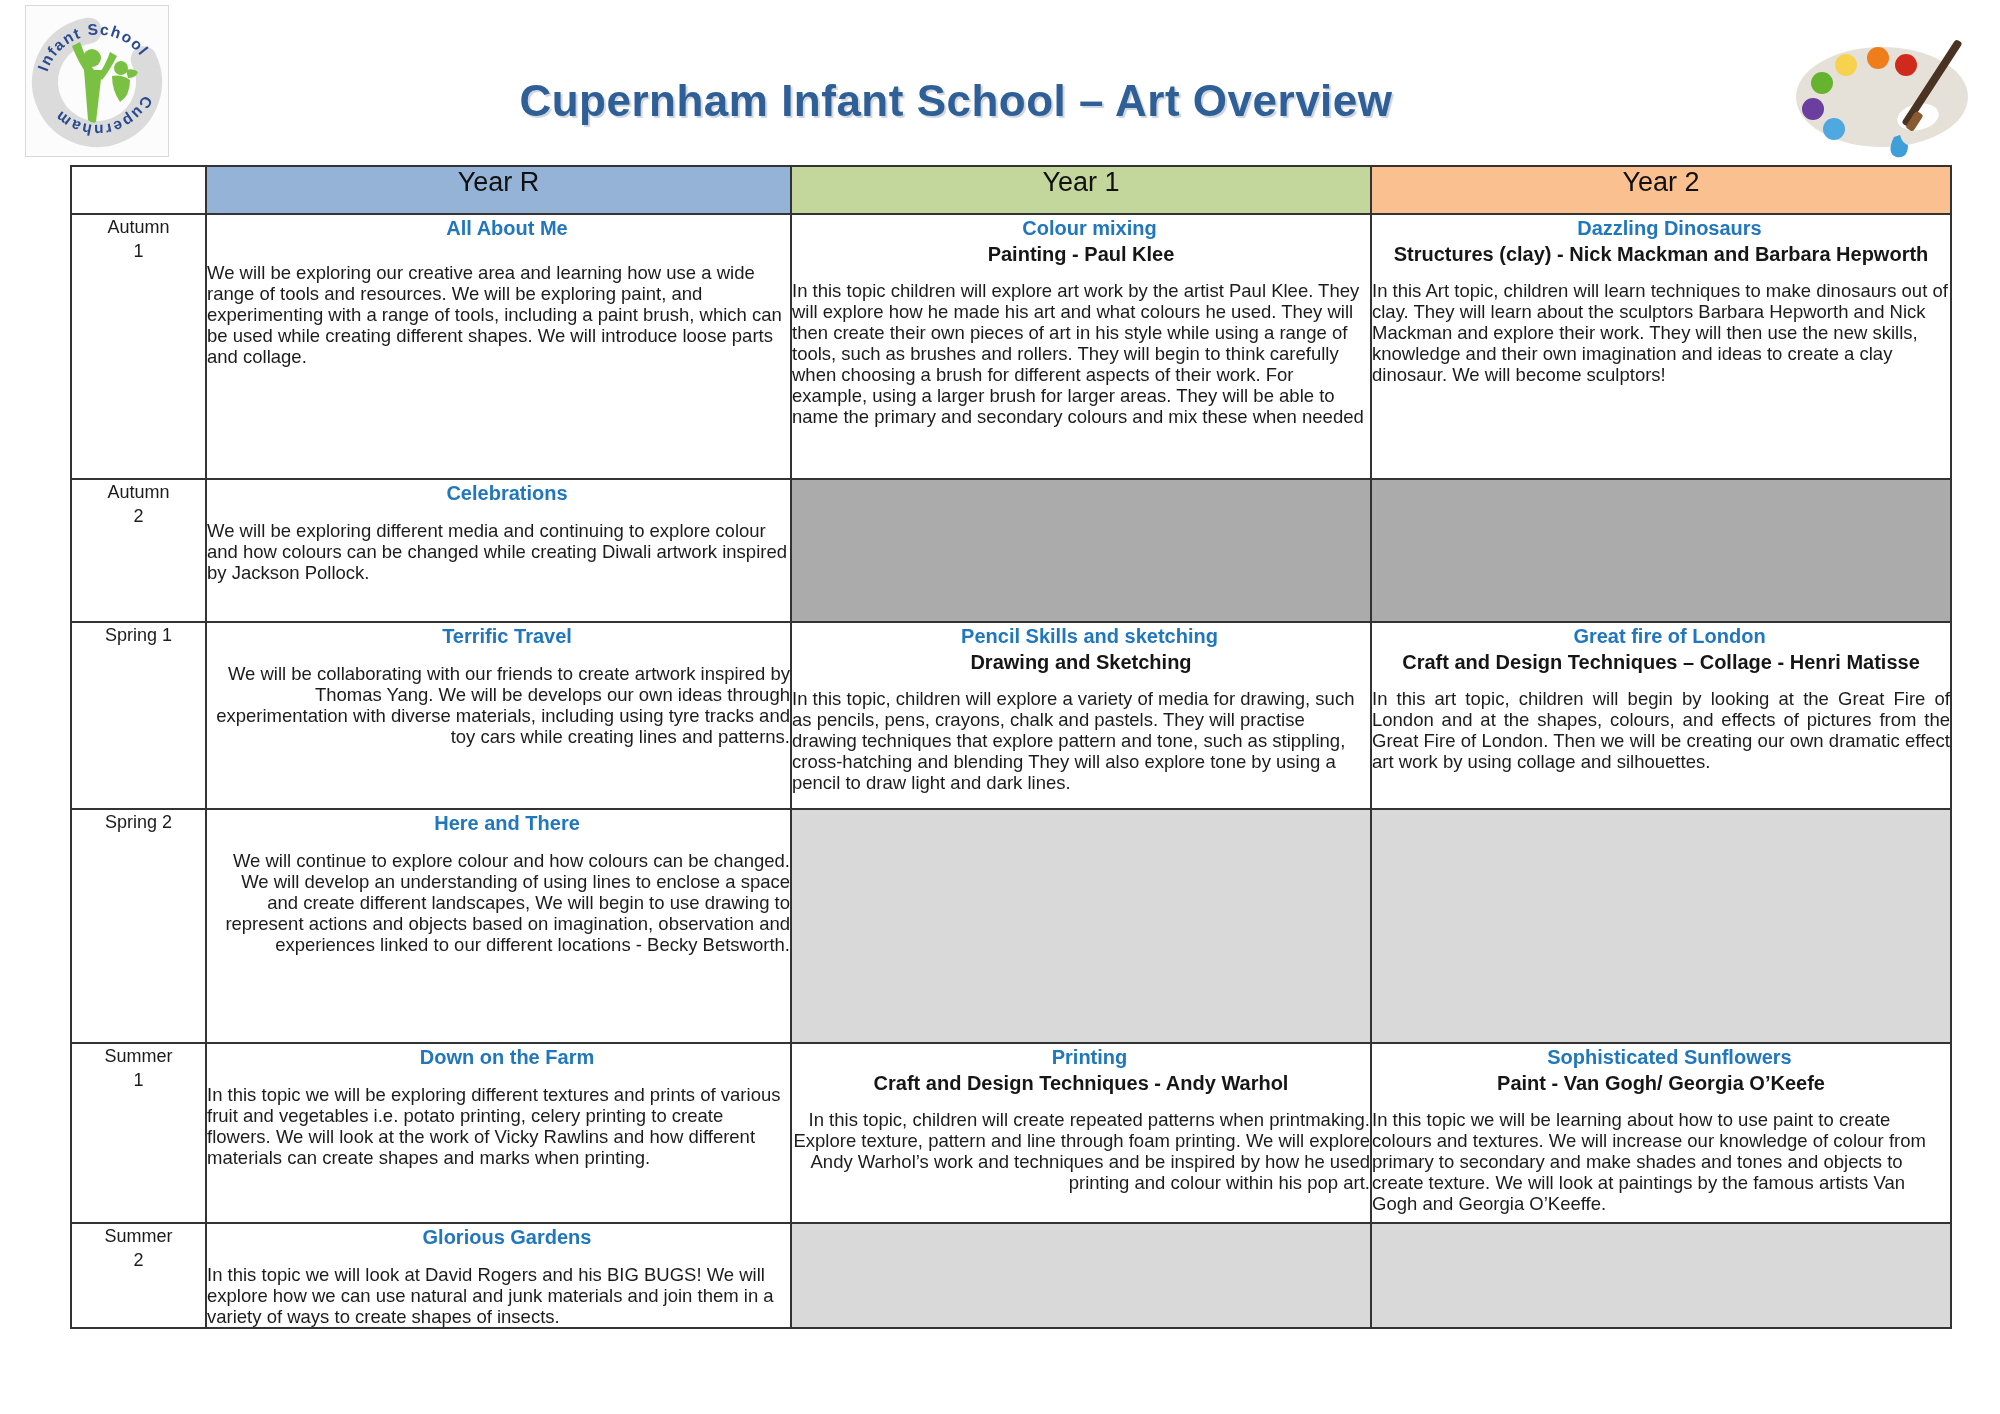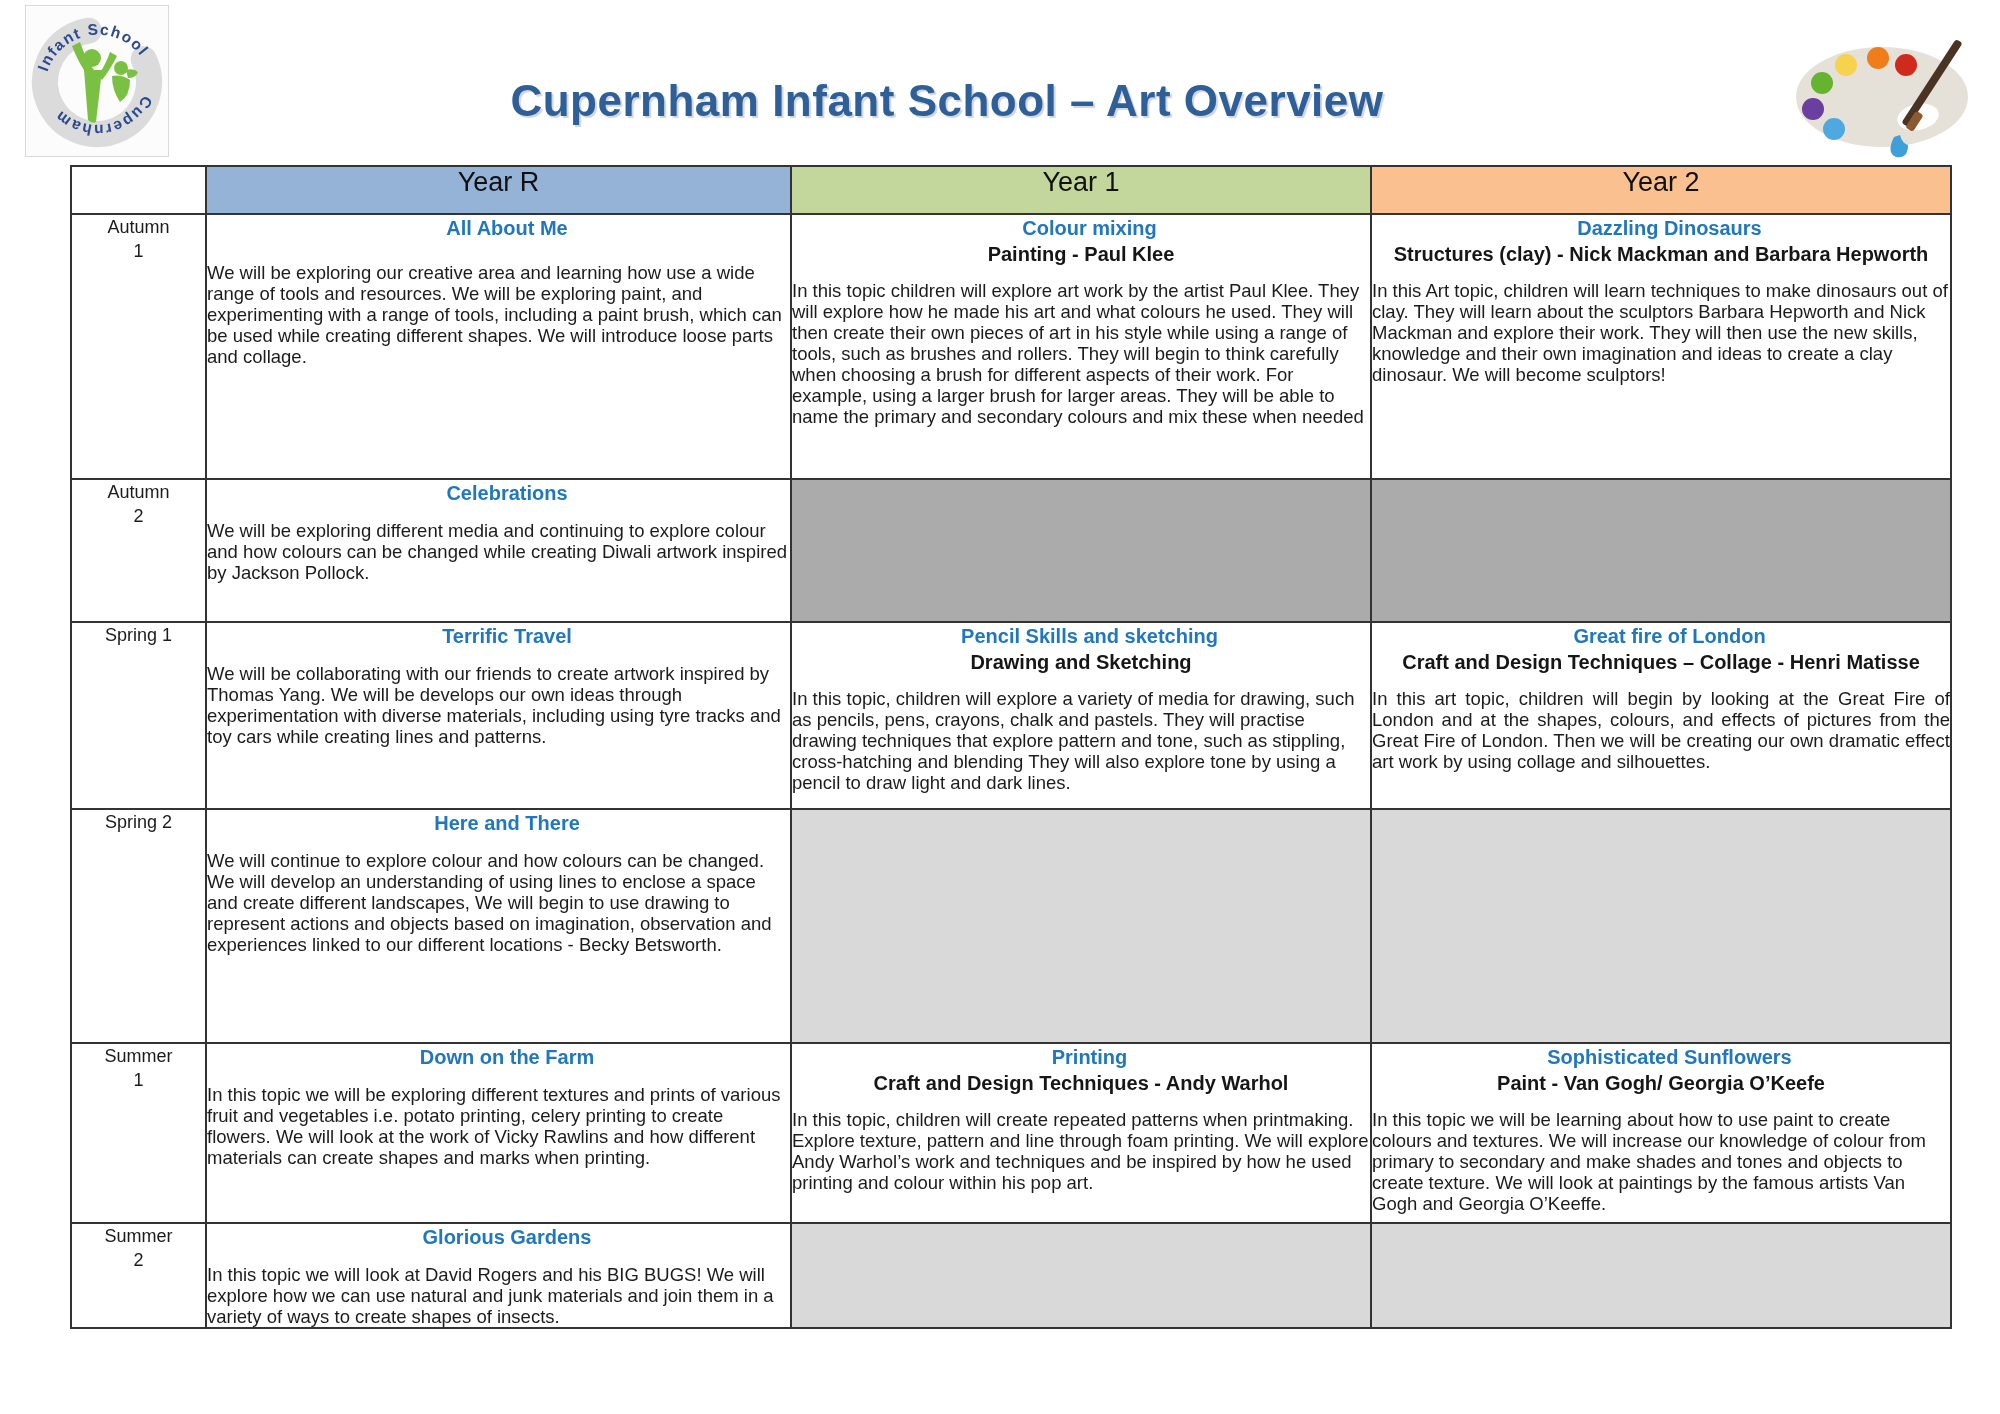--- a/index.html
+++ b/index.html
@@ -1,20 +1,20 @@
 <!DOCTYPE html>
 <html><head>
 <meta charset="utf-8">
 <style>
   html,body{margin:0;padding:0;background:#ffffff;}
   .page{position:relative;width:2000px;height:1414px;background:#ffffff;overflow:hidden;
         font-family:"Liberation Sans",sans-serif;color:#1c1c1c;}
 
   
-  .doc-title{position:absolute;left:7px;top:76px;width:1880px;text-align:center;
+  .doc-title{position:absolute;left:16px;top:76px;width:1880px;text-align:center;
              font-size:44px;font-weight:bold;color:#2e5f96;letter-spacing:0.5px;
              text-shadow:2px 2px 1px rgba(150,160,178,0.45);}
   .logo-wrap{position:absolute;left:25px;top:5px;width:142px;height:150px;background:#fcfcfc;
              border:1px solid #d9d9d9;}
   .palette-wrap{position:absolute;left:1790px;top:25px;width:210px;height:140px;}
 
   
   table.grid{position:absolute;left:70px;top:165px;width:1880px;border-collapse:collapse;
              table-layout:fixed;}
   table.grid td,table.grid th{border:2px solid #333333;vertical-align:top;overflow:hidden;
@@ -32,21 +32,21 @@
 
   td.term{text-align:center;font-size:18px;color:#1b1b1b;padding-top:5px;line-height:1.35;
           background:#ffffff;}
   td.cell{background:#ffffff;padding:2px 10px 4px 10px;}
   td.empty-dark{background:#ababab;}
   td.empty-light{background:#d9d9d9;}
 
   .ct{font-size:20px;font-weight:bold;color:#2177bd;text-align:center;line-height:1.35;padding-left:17px;}
   .cs{font-size:20px;font-weight:bold;color:#161616;text-align:center;line-height:1.25;}
   .cb{font-size:18.5px;line-height:21px;color:#1c1c1c;margin-top:13px;}
-  .al{text-align:left;} .ac{text-align:left;} .aj{text-align:justify;}
+  .al{text-align:left;} .ac{text-align:right;} .aj{text-align:justify;}
   .gap-top{margin-top:20px;}
 </style>
 </head>
 <body>
 
 <div class="page">
 
   <div class="logo-wrap">
     <svg width="142" height="150" viewBox="0 0 142 150">
       <defs>

